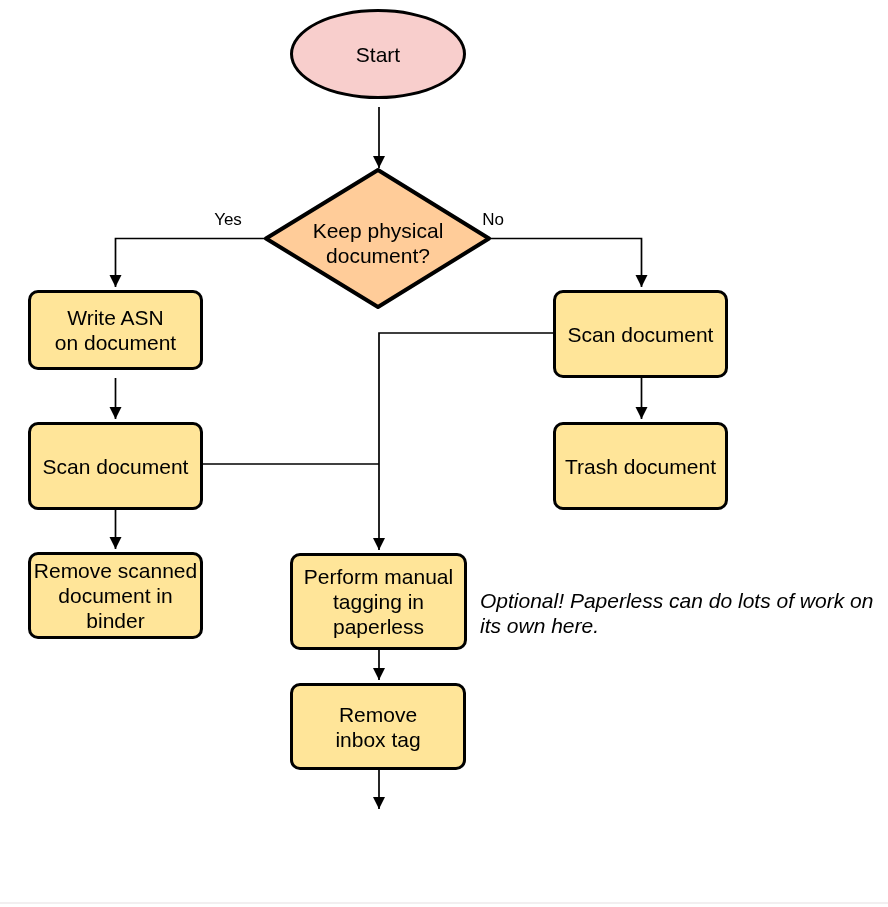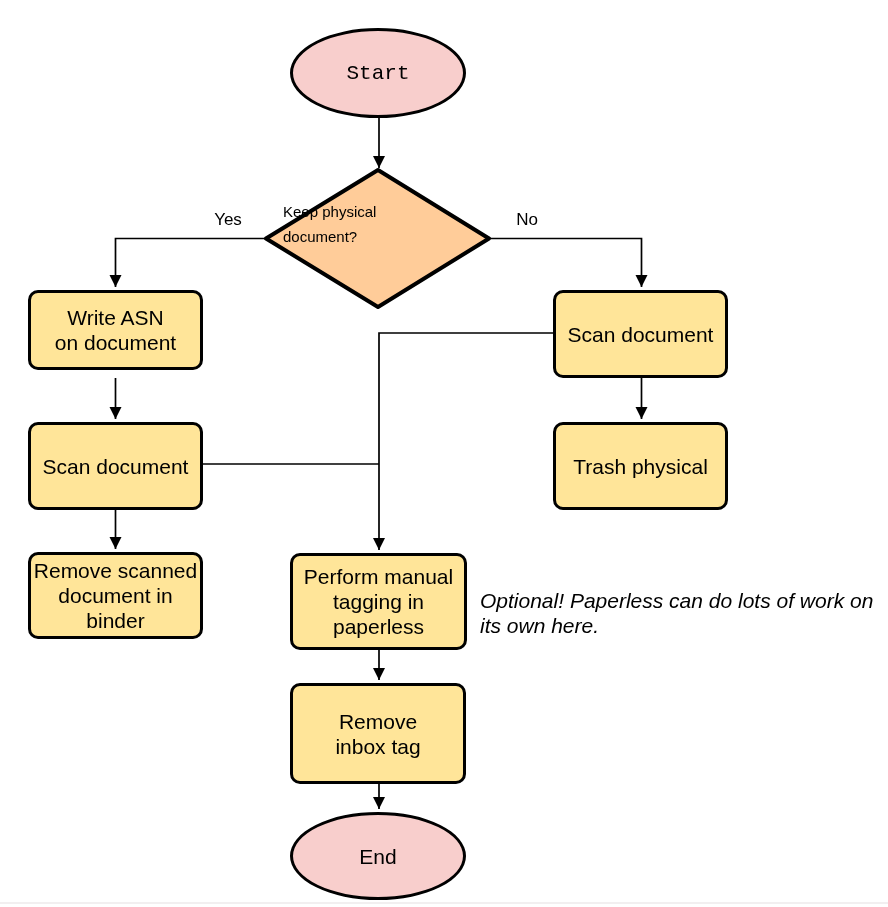--- a/index.html
+++ b/index.html
@@ -40,47 +40,47 @@
   .terminal {
     background: #f8cecc;
     border: 3px solid #000000;
     border-radius: 50%;
   }
   .process {
     background: #ffe599;
     border: 3px solid #000000;
     border-radius: 10px;
   }
-  .n-start   { left: 290px; top: 28px;  width: 176px; height: 90px; font-family: Liberation Mono, monospace; }
+  .n-start   { left: 290px; top: 9px;  width: 176px; height: 90px; }
   .n-write   { left: 28px;  top: 290px; width: 175px; height: 80px; }
   .n-scanL   { left: 28px;  top: 422px; width: 175px; height: 88px; }
   .n-archive { left: 28px;  top: 552px; width: 175px; height: 87px; }
   .n-scanR   { left: 553px; top: 290px; width: 175px; height: 88px; }
   .n-trash   { left: 553px; top: 422px; width: 175px; height: 88px; }
   .n-perform { left: 290px; top: 553px; width: 177px; height: 97px; }
-  .n-remove  { left: 290px; top: 683px; width: 176px; height: 101px; }
+  .n-remove  { left: 290px; top: 683px; width: 176px; height: 87px; }
   .n-end     { left: 290px; top: 812px; width: 176px; height: 88px; }
   .decision-label {
     position: absolute;
-    left: 283px; top: 199px; width: 190px;
-    text-align: left;
-    font-size: 15px;
+    left: 283px; top: 218px; width: 190px;
+    text-align: center;
+    font-size: 21px;
     line-height: 25px;
     white-space: pre-line;
   }
   .edge-label {
     position: absolute;
     top: 210px;
     width: 50px;
     text-align: center;
     font-size: 17px;
     line-height: 19px;
   }
   .edge-label-yes { left: 203px; }
-  .edge-label-no  { left: 502px; }
+  .edge-label-no  { left: 468px; }
   .note {
     position: absolute;
     left: 480px; top: 588px; width: 420px;
     font-size: 21px;
     line-height: 25px;
     font-style: italic;
     white-space: pre-line;
   }
   .page-edge {
     position: absolute;
@@ -138,36 +138,33 @@
     <span class="label">Remove scanned
 document in
 binder</span>
   </div>
 
   <div class="node process n-scanR">
     <span class="label">Scan document</span>
   </div>
 
   <div class="node process n-trash">
-    <span class="label">Trash physical</span>
+    <span class="label">Trash document</span>
   </div>
 
   <div class="node process n-perform">
     <span class="label">Perform manual
 tagging in
 paperless</span>
   </div>
 
   <div class="note">Optional! Paperless can do lots of work on
 its own here.</div>
 
   <div class="node process n-remove">
     <span class="label">Remove
 inbox tag</span>
   </div>
 
-  <div class="node terminal n-end">
-    <span class="label">End</span>
-  </div>
 
   <div class="page-edge"></div>
 
 </div>
 
 </body></html>

